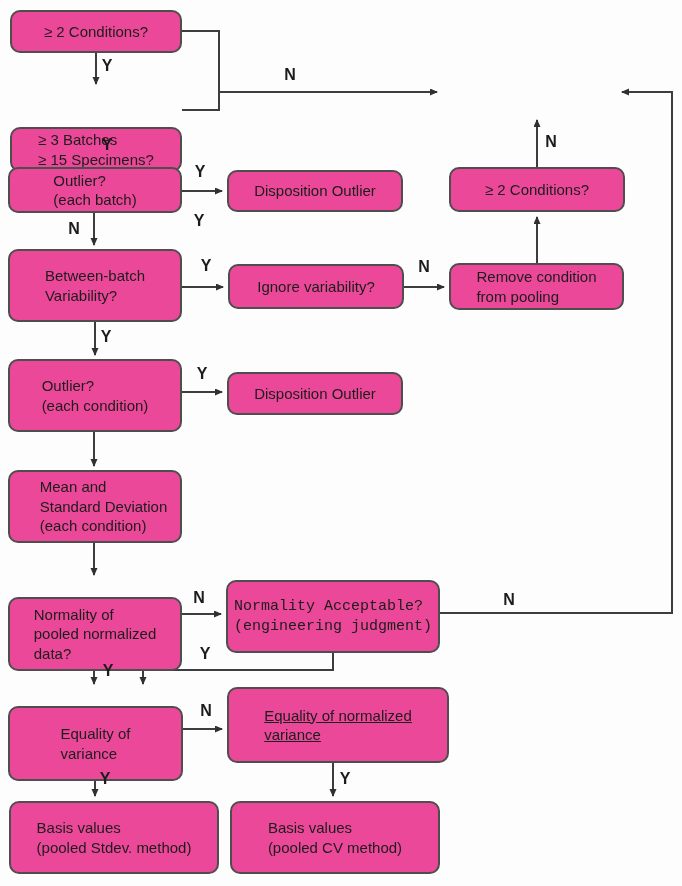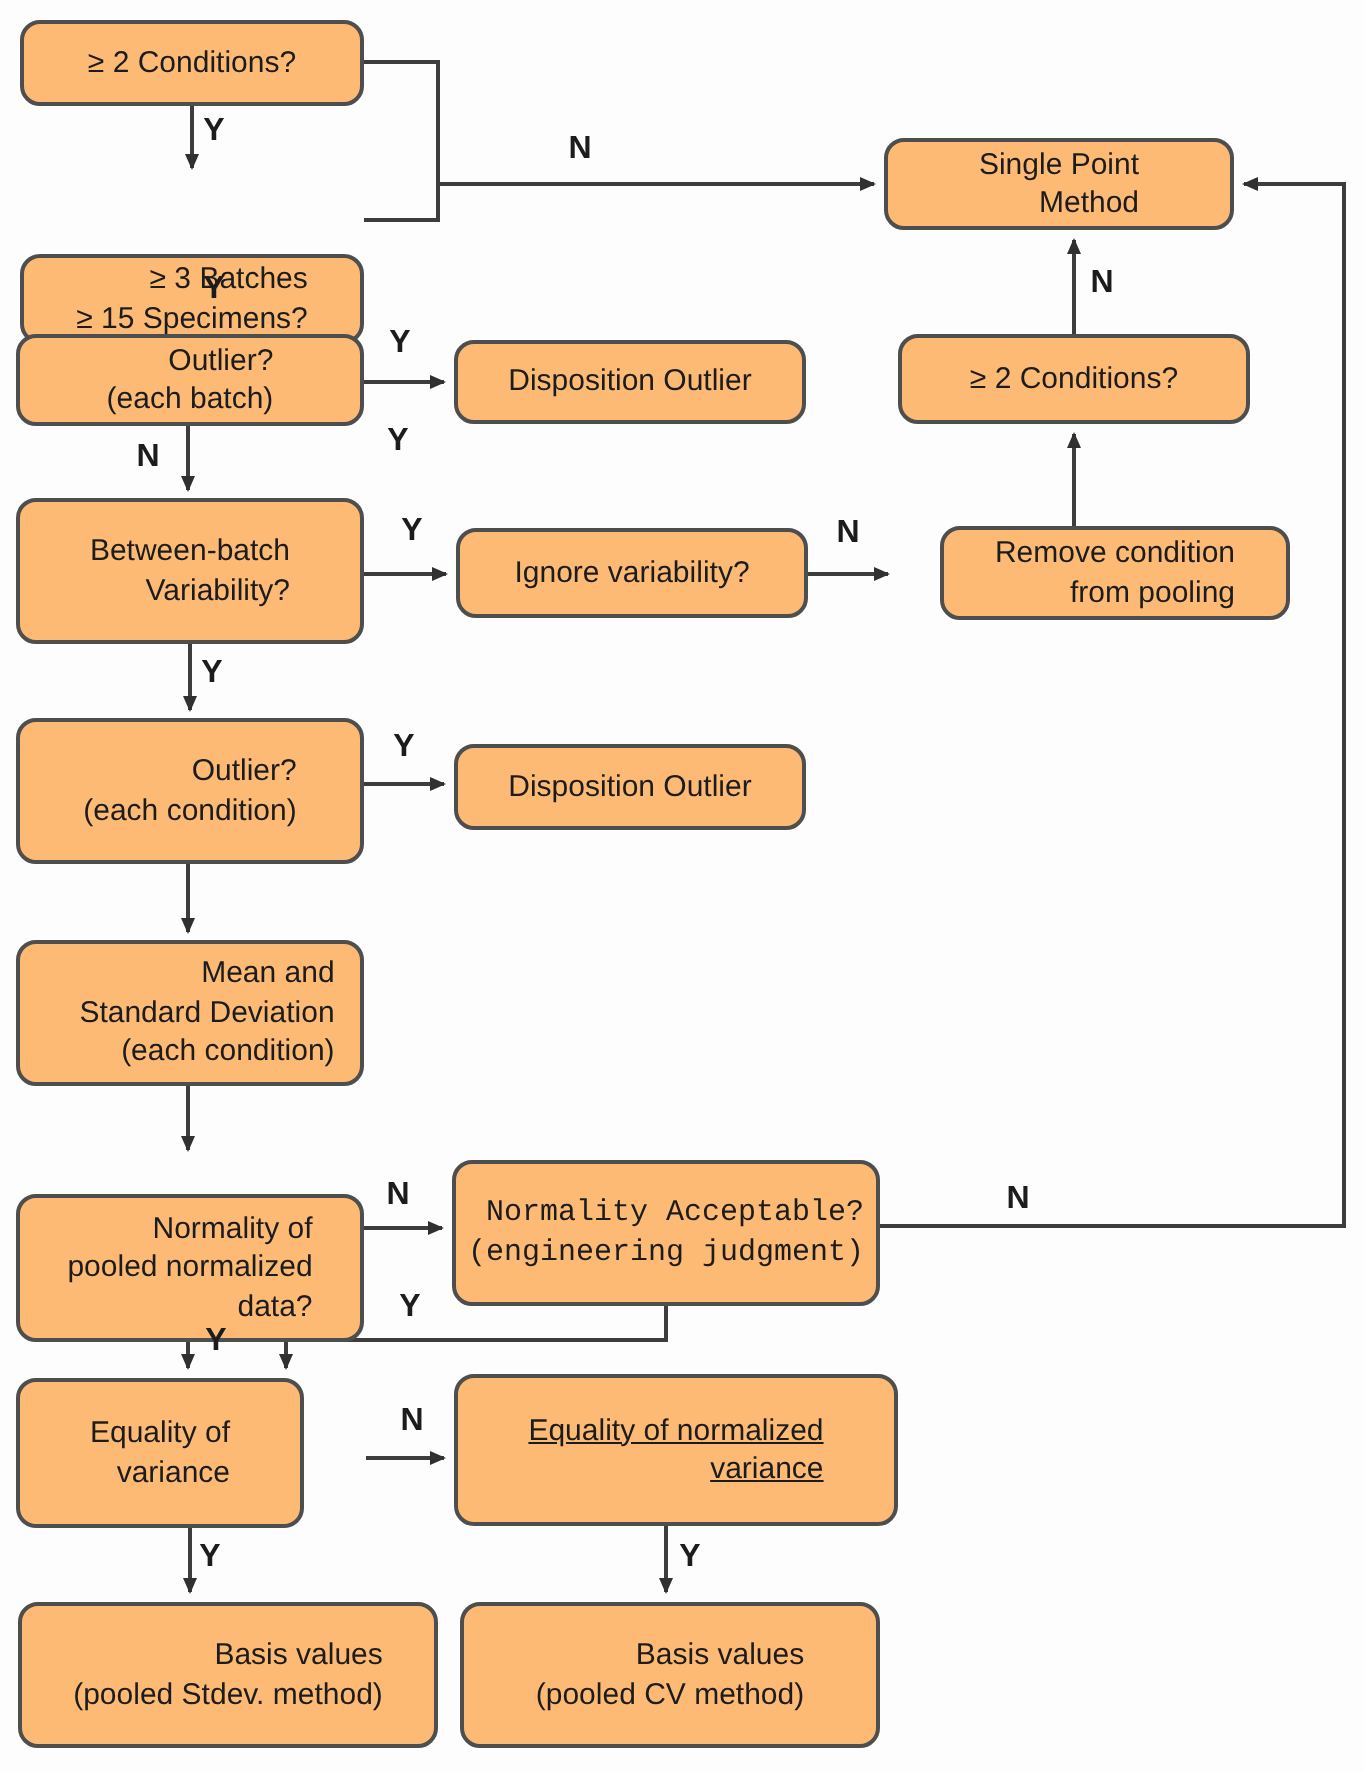--- a/index.html
+++ b/index.html
@@ -19,24 +19,24 @@
     left:0;top:0;
     width:682px;height:886px;
     z-index:0;
   }
   .node{
     position:absolute;
     box-sizing:border-box;
     display:flex;
     align-items:center;
     justify-content:center;
-    text-align:right;
+    text-align:left;
     border:2px solid #4e4e4e;
     border-radius:10px;
-    background:#fdba74;
+    background:#ec4899;
     color:#1c1c1c;
     font-size:15px;
     line-height:1.3;
     white-space:pre-line;
     z-index:1;
     padding:2px 4px;
   }
   .edge-label{
     position:absolute;
     transform:translate(-50%,-50%);
@@ -102,40 +102,38 @@
       <path d="M333,763 V796" marker-end="url(#arrow)"></path>
     </g>
   </svg>
 
   <div class="node" style="left:10px;top:10px;width:172px;height:43px;">≥ 2 Conditions?</div>
   <div class="node" style="left:10px;top:88px;width:172px;height:45px;margin-top:39px;">≥ 3 Batches
 ≥ 15 Specimens?</div>
   <div class="node" style="left:8px;top:167px;width:174px;height:46px;">Outlier?
 (each batch)</div>
   <div class="node" style="left:227px;top:170px;width:176px;height:42px;">Disposition Outlier</div>
-  <div class="node" style="left:442px;top:69px;width:175px;height:46px;">Single Point
-Method</div>
   <div class="node" style="left:449px;top:167px;width:176px;height:45px;">≥ 2 Conditions?</div>
   <div class="node" style="left:228px;top:264px;width:176px;height:45px;">Ignore variability?</div>
   <div class="node" style="left:8px;top:249px;width:174px;height:73px;">Between-batch
 Variability?</div>
-  <div class="node" style="left:470px;top:263px;width:175px;height:47px;">Remove condition
+  <div class="node" style="left:449px;top:263px;width:175px;height:47px;">Remove condition
 from pooling</div>
   <div class="node" style="left:8px;top:359px;width:174px;height:73px;">Outlier?
 (each condition)</div>
   <div class="node" style="left:227px;top:372px;width:176px;height:43px;">Disposition Outlier</div>
   <div class="node" style="left:8px;top:470px;width:174px;height:73px;padding-left:21px;">Mean and
 Standard Deviation
 (each condition)</div>
   <div class="node" style="left:8px;top:579px;width:174px;height:74px;margin-top:18px;">Normality of
 pooled normalized
 data?</div>
   <div class="node" style="left:226px;top:580px;width:214px;height:73px;font-family:Liberation Mono, monospace;">Normality Acceptable?
 (engineering judgment)</div>
-  <div class="node" style="left:8px;top:689px;width:144px;height:75px;">Equality of
+  <div class="node" style="left:8px;top:706px;width:175px;height:75px;">Equality of
 variance</div>
   <div class="node" style="left:227px;top:687px;width:222px;height:76px;text-decoration:underline;">Equality of normalized
 variance</div>
   <div class="node" style="left:9px;top:801px;width:210px;height:73px;">Basis values
 (pooled Stdev. method)</div>
   <div class="node" style="left:230px;top:801px;width:210px;height:73px;">Basis values
 (pooled CV method)</div>
 
   <span class="edge-label" style="left:107px;top:66px;">Y</span>
   <span class="edge-label" style="left:290px;top:75px;">N</span>

